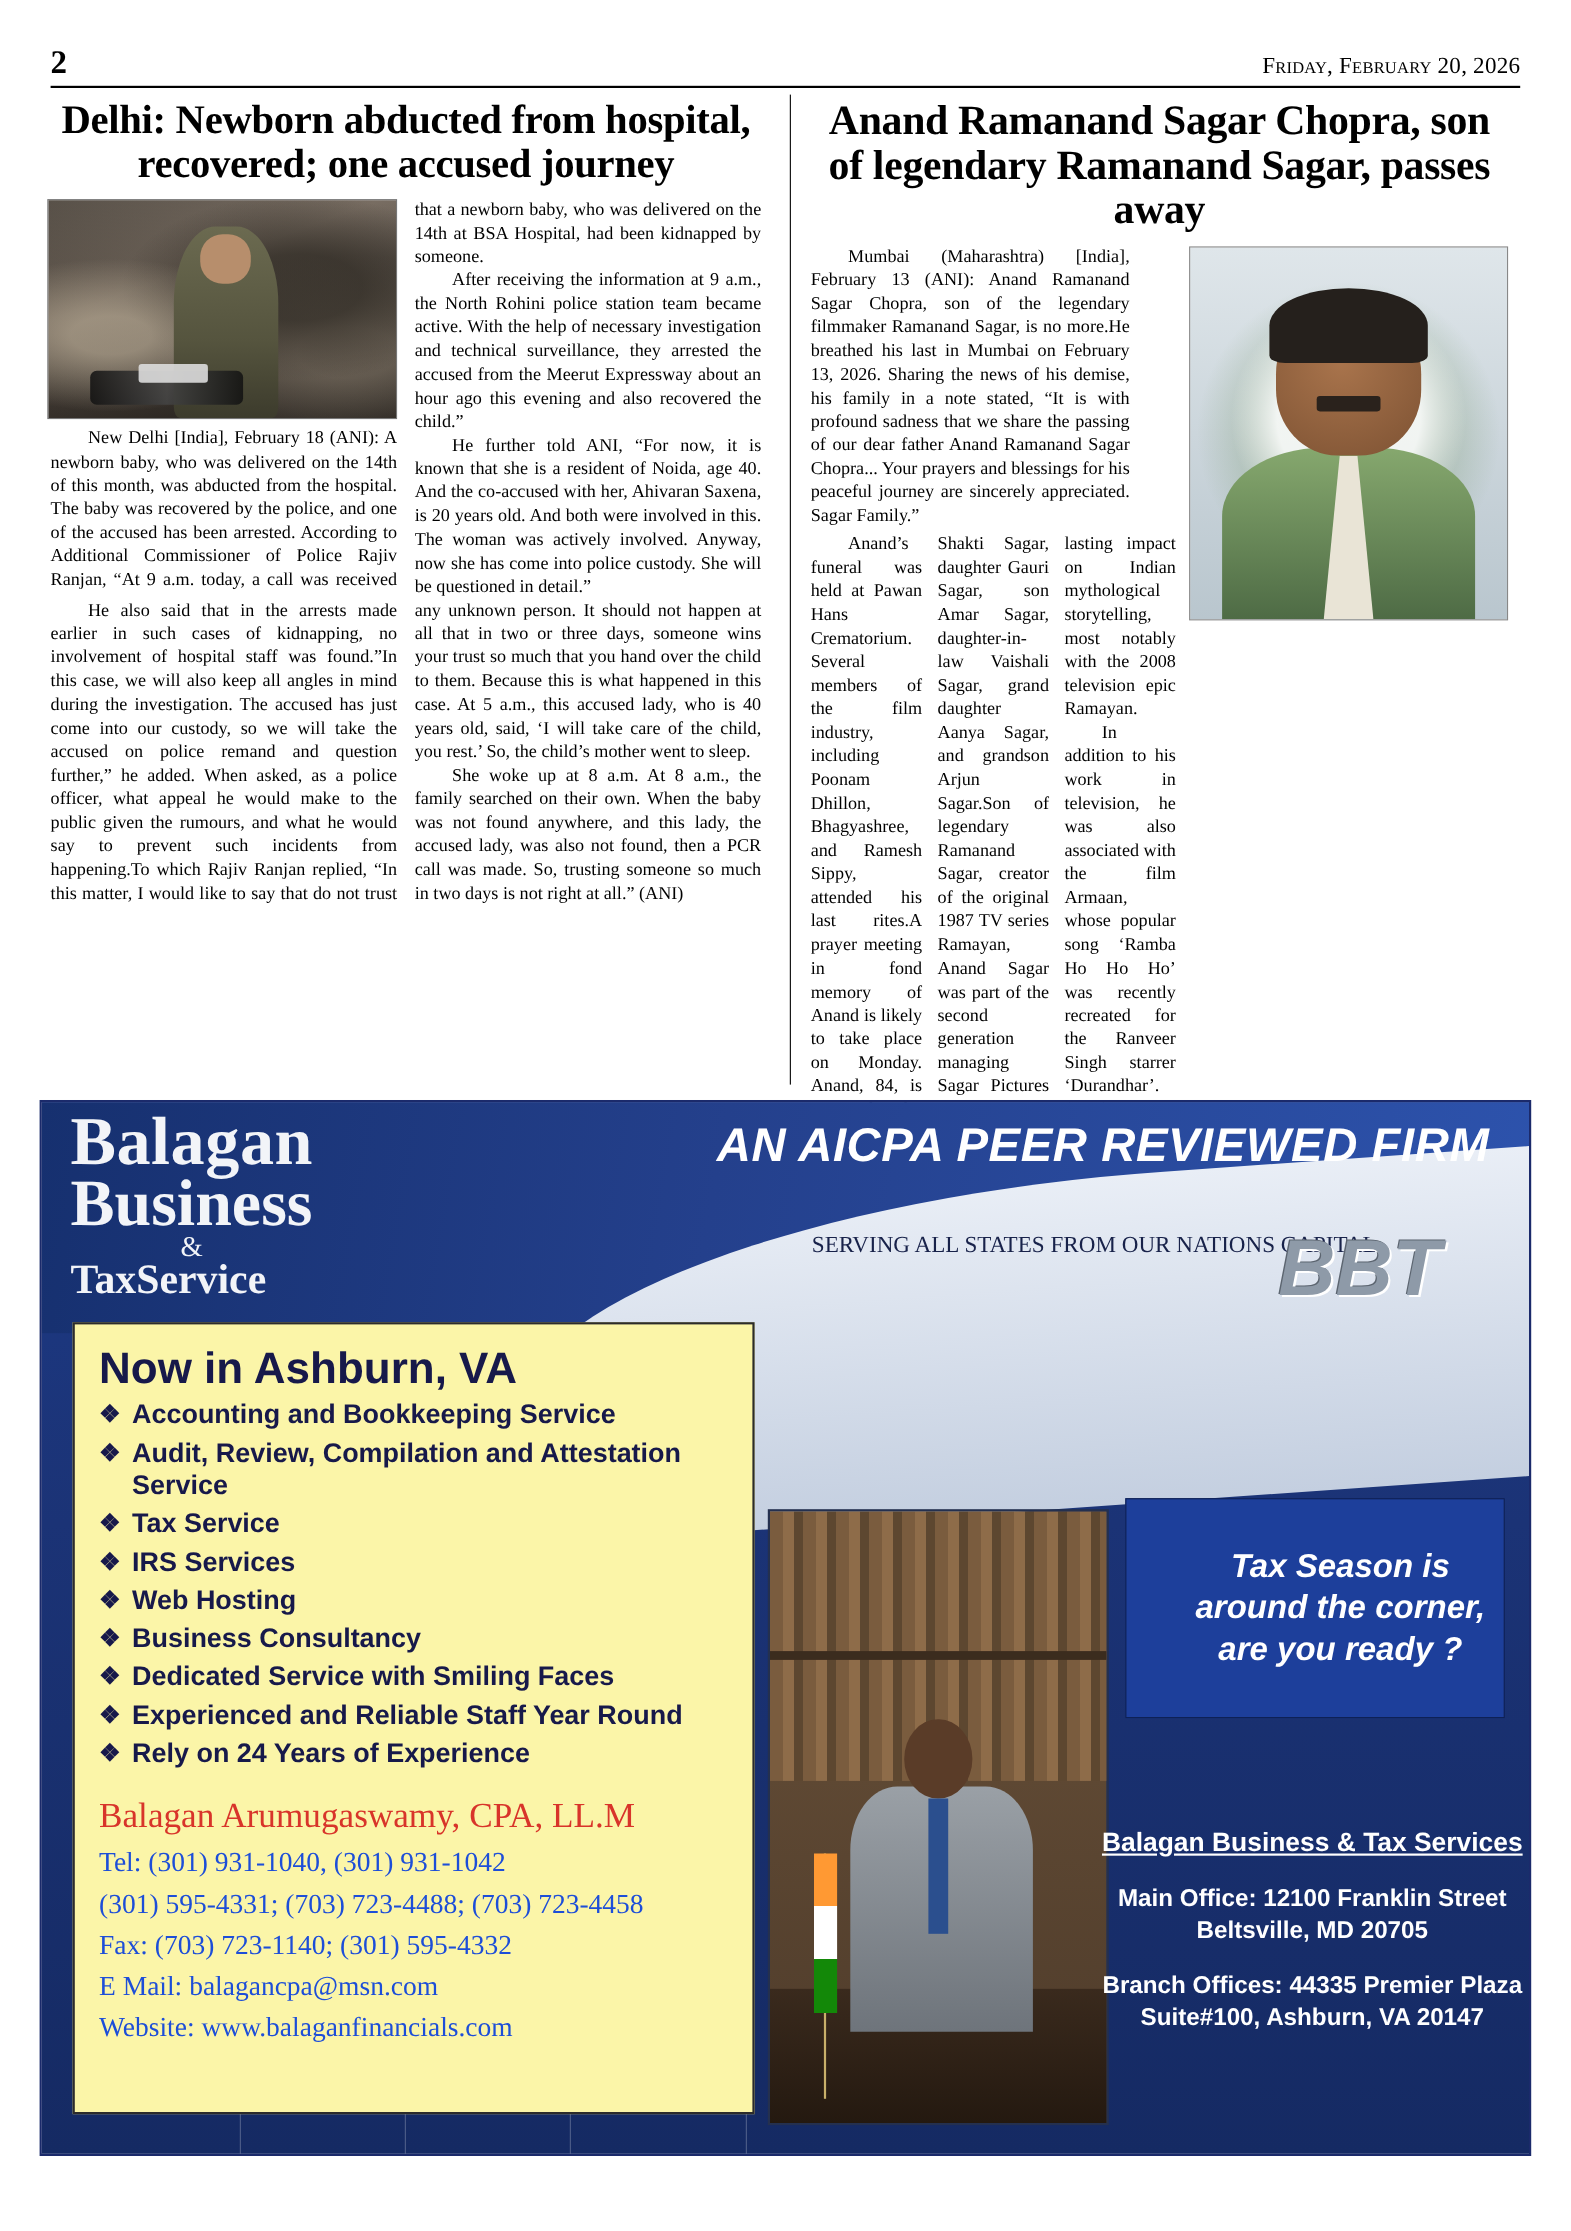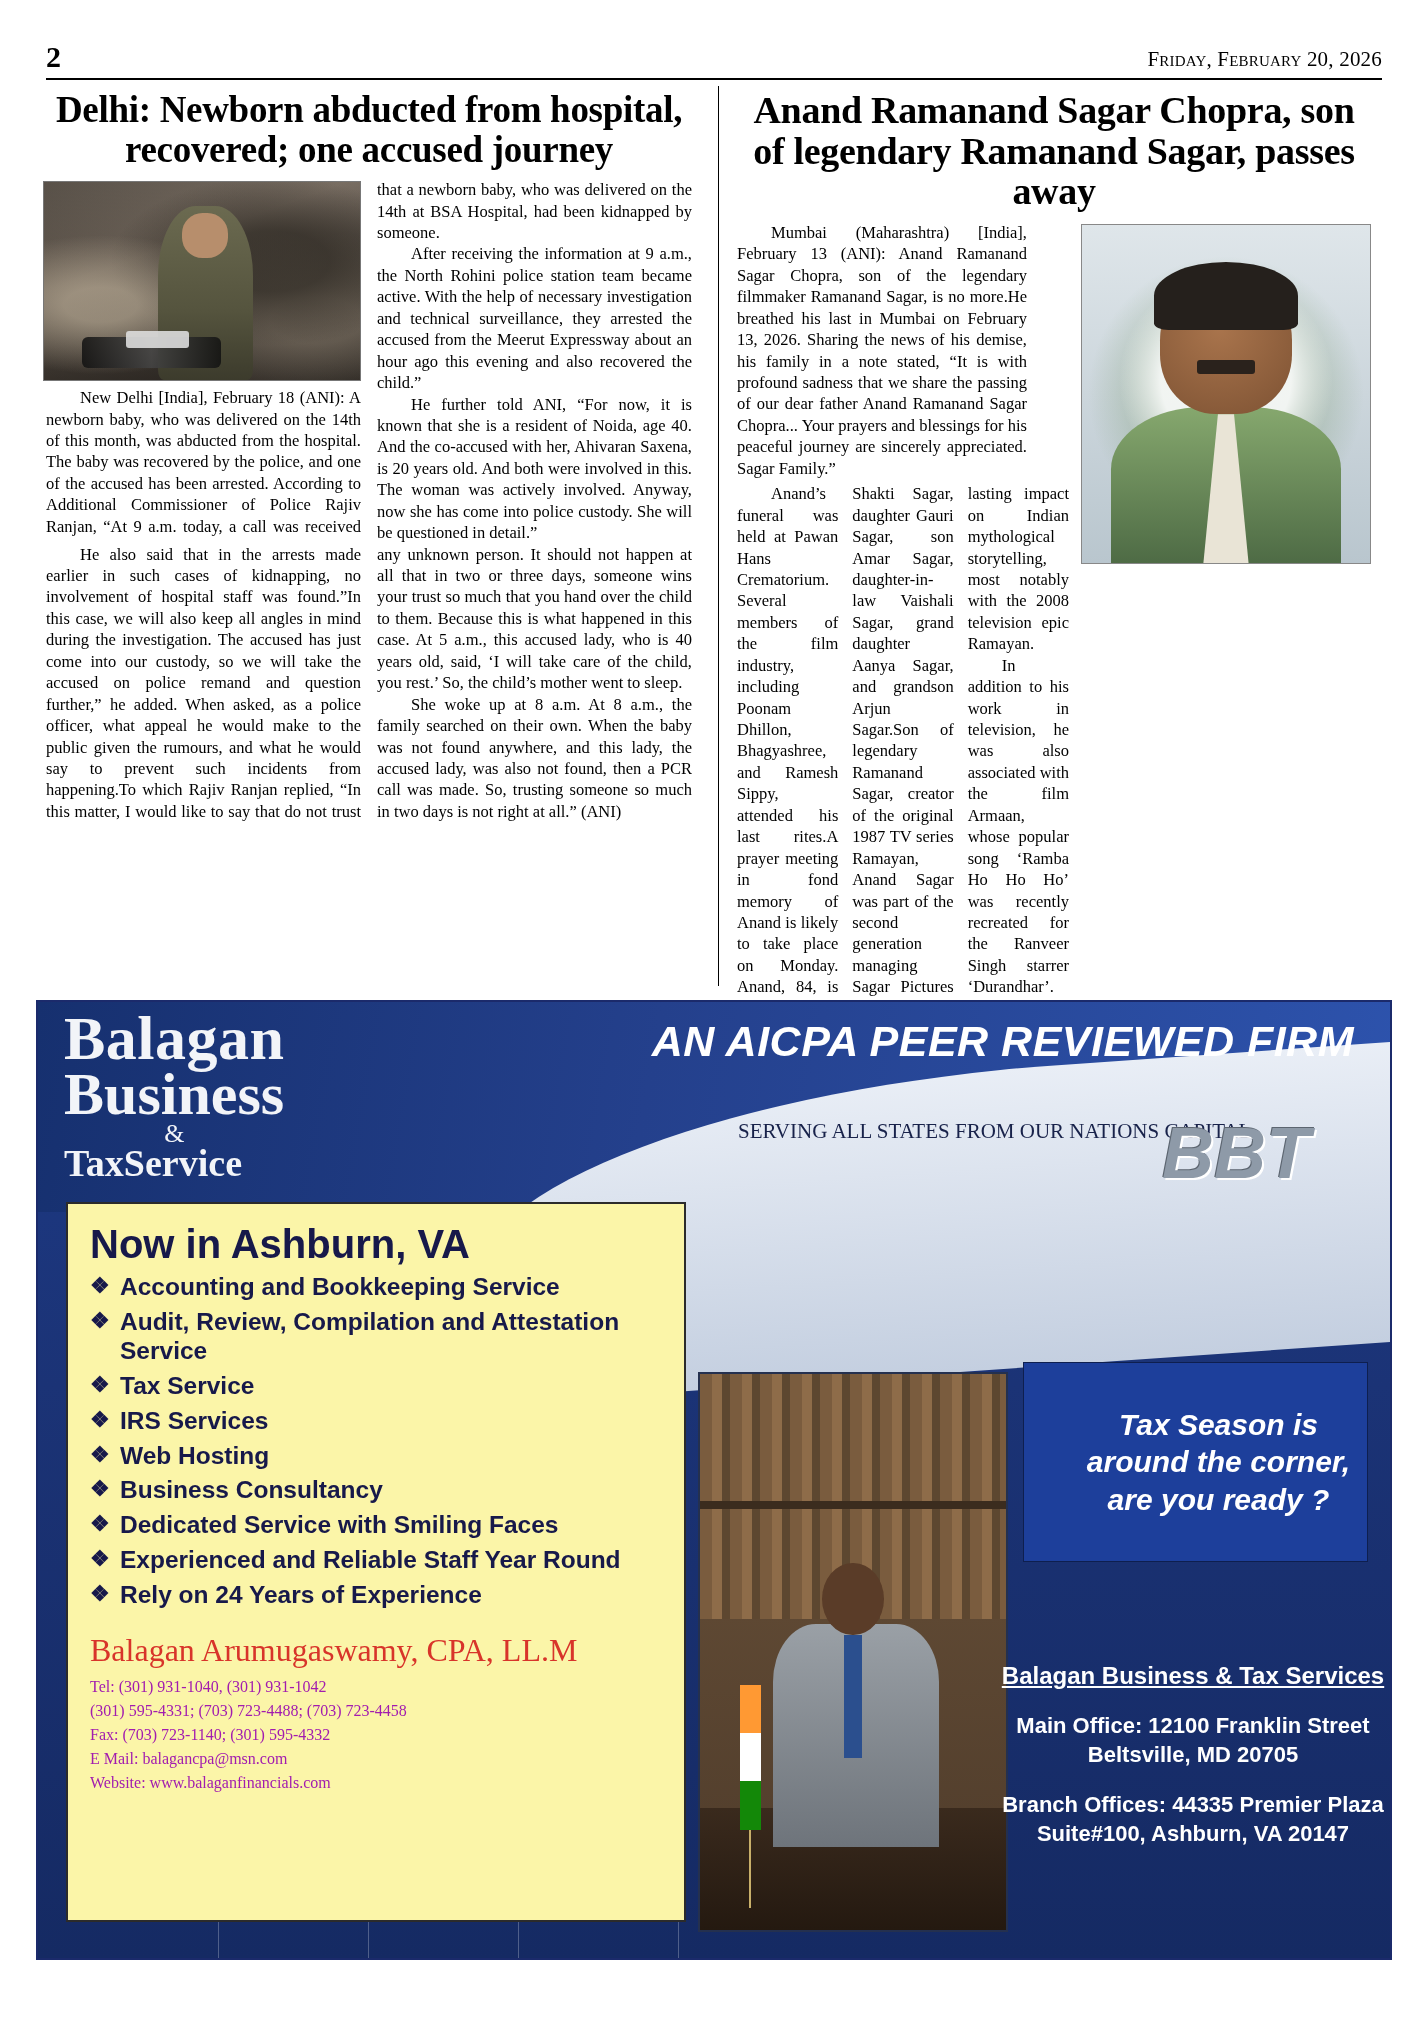--- a/index.html
+++ b/index.html
@@ -267,22 +267,22 @@
     font-size: 22px;
   }
   .yb-name {
     font-family: "Liberation Serif", serif;
     font-size: 32px;
     color: #d8342a;
     padding: 16px 0 4px 22px;
   }
   .yb-contact {
     font-family: "Liberation Serif", serif;
-    font-size: 16px;
-    color: #a21caf;
+    font-size: 25px;
+    color: #1d4ed8;
     padding: 2px 0 0 22px;
     line-height: 1.5;
   }
   .ad-photo {
     position:absolute;
     left: 660px; top: 370px;
     width: 310px; height: 560px;
     border: 2px solid #24304f;
     background: linear-gradient(180deg,#6a523a 0%, #4e3b2a 100%);
     overflow: hidden;

